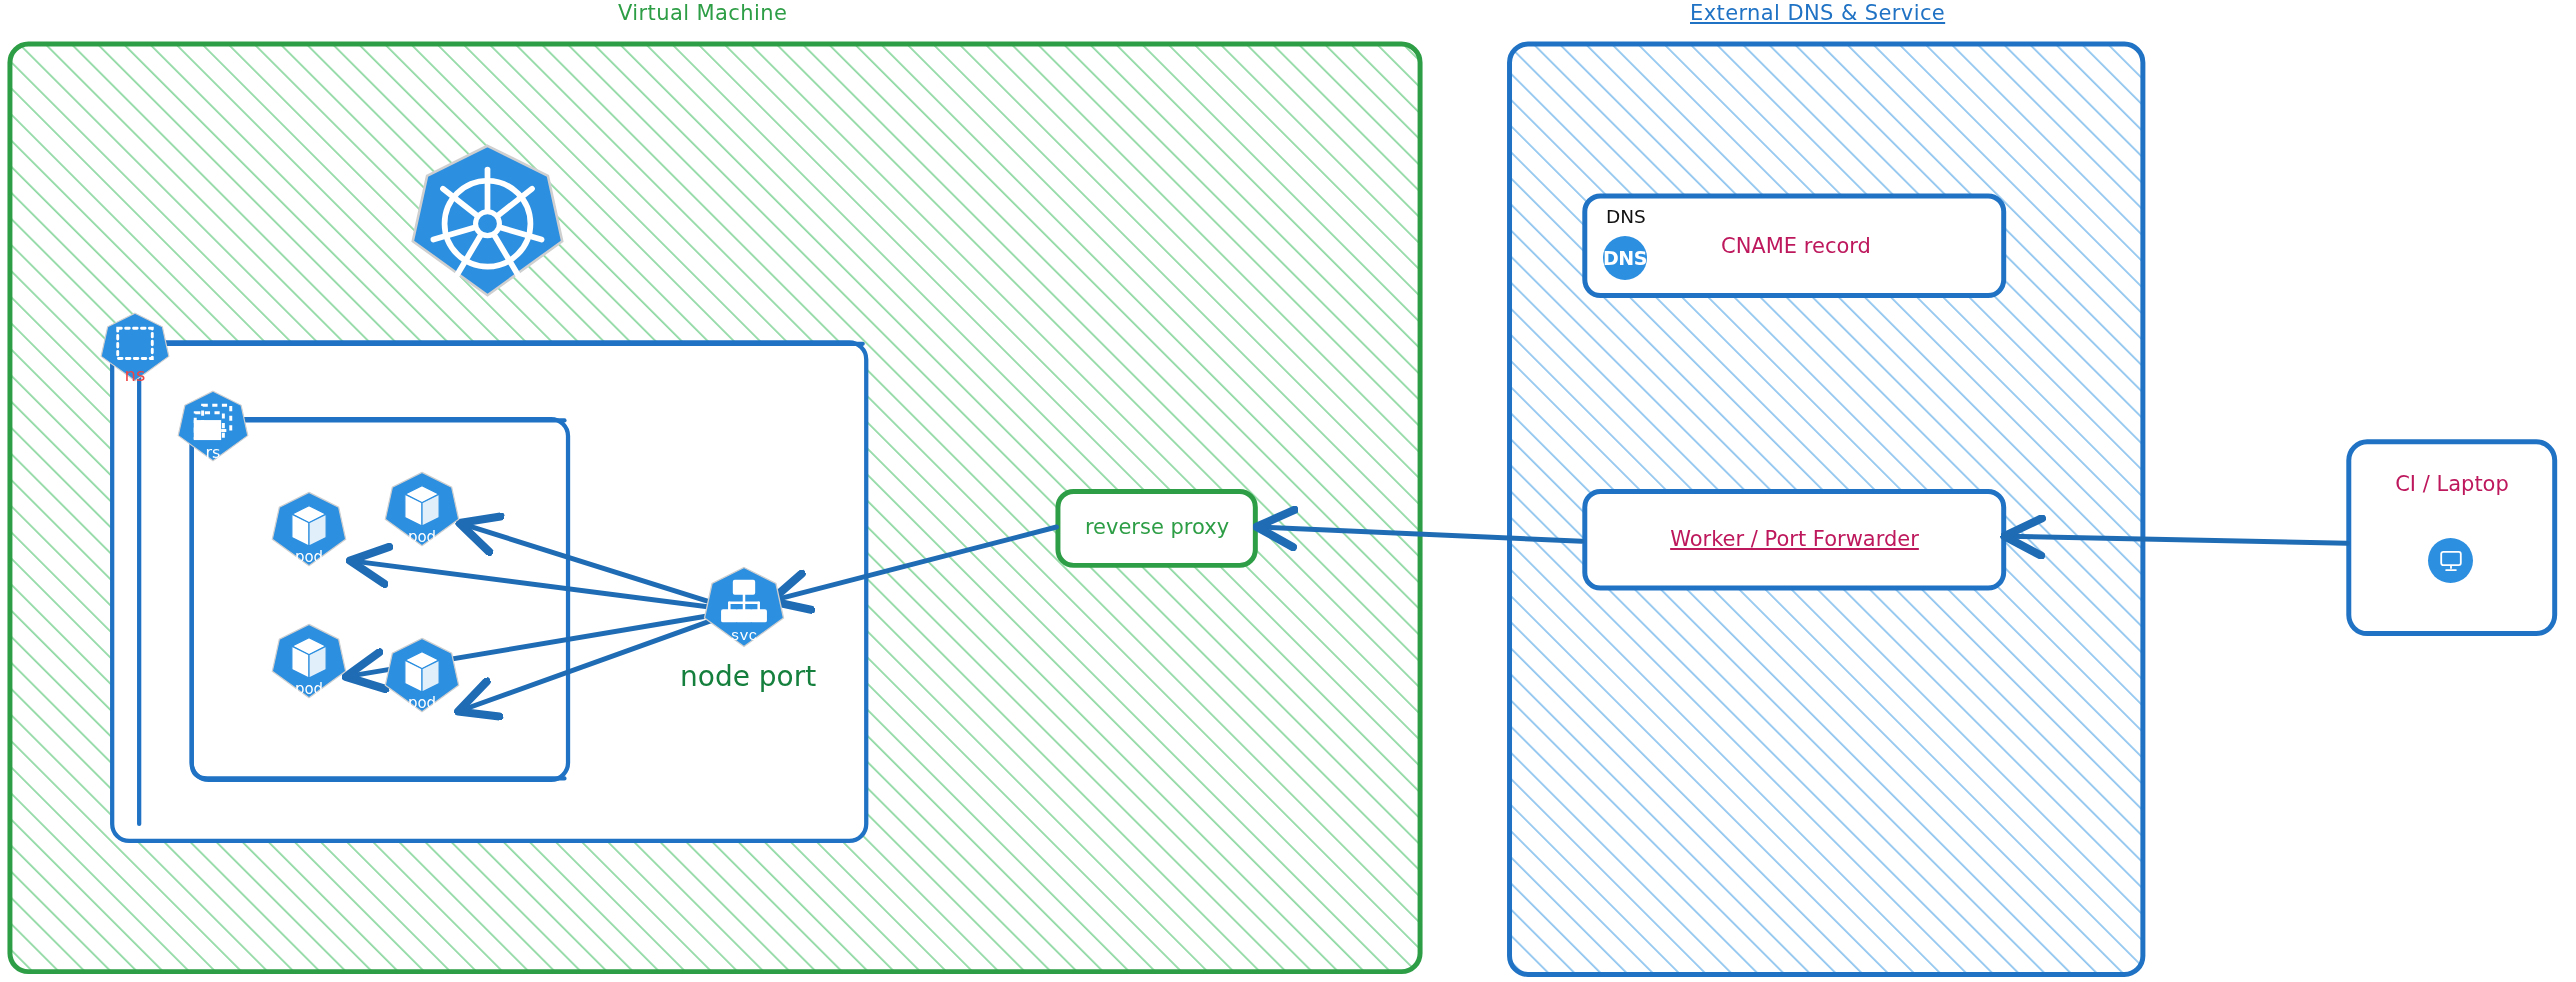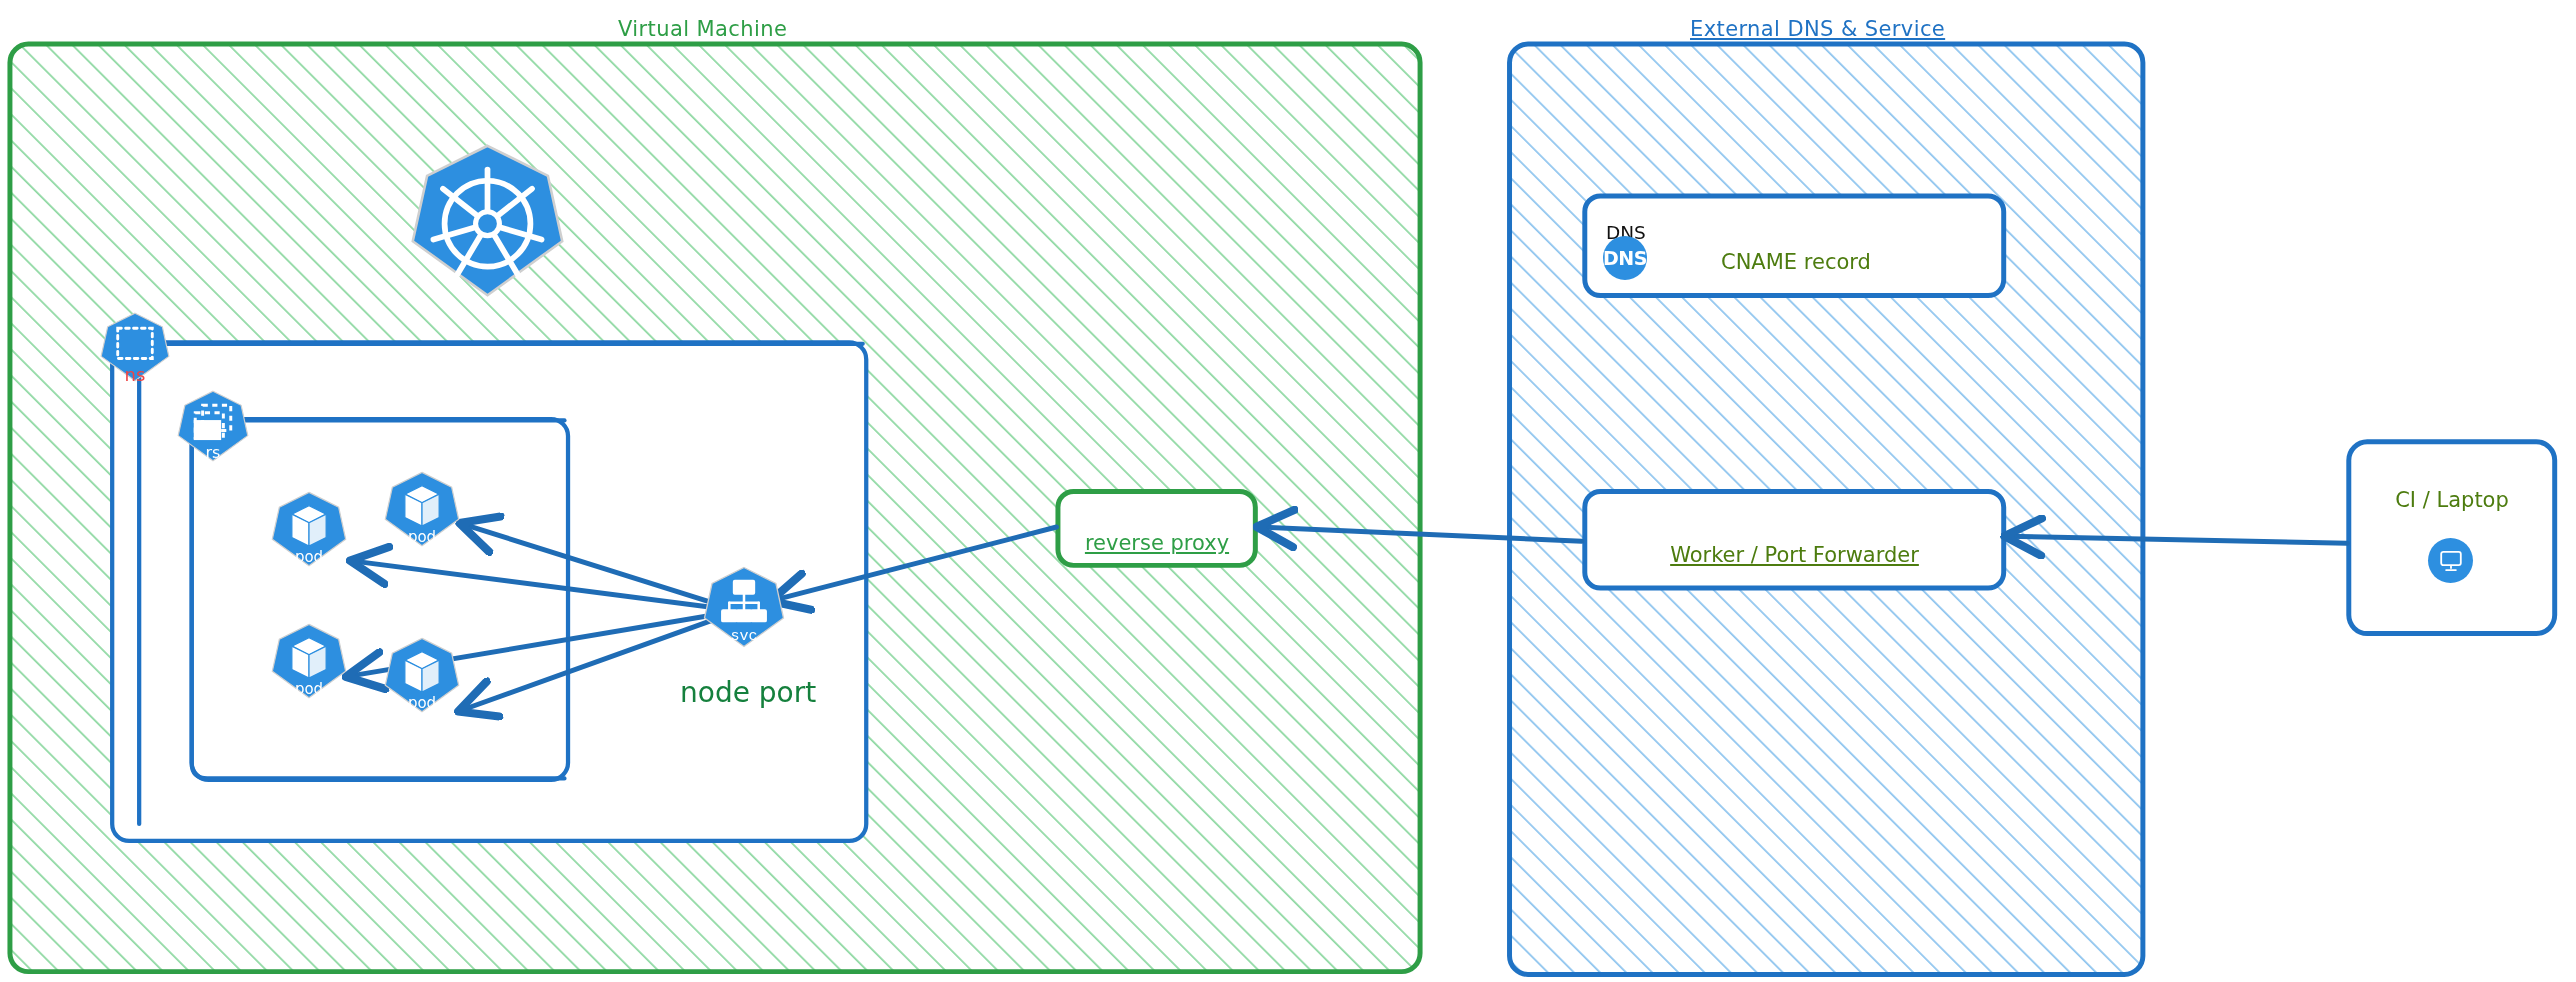--- a/index.html
+++ b/index.html
@@ -1,26 +1,26 @@
 <!DOCTYPE html>
 <html style="font-size:11.4px"><head>
 <meta charset="utf-8">
 <style>
   html,body{margin:0;padding:0;background:#ffffff;}
   body{width:2576px;height:983px;position:relative;overflow:hidden;
        font-family:"DejaVu Sans", sans-serif;}
   .stage{position:absolute;left:0;top:0;width:2576px;height:983px;}
   svg.layer{position:absolute;left:0;top:0;width:2576px;height:983px;overflow:visible;}
-  .hand{font-family:"DejaVu Sans", sans-serif;margin-top:16px;}
+  .hand{font-family:"DejaVu Sans", sans-serif;}
   .panel-title{position:absolute;font-size:21px;letter-spacing:0.4px;white-space:nowrap;}
   .title-green{color:#2e9e46;}
   .title-blue{color:#1f72c4;text-decoration:underline;}
   .boxlabel{position:absolute;white-space:nowrap;font-size:21px;}
   .lbl-green{color:#2e9e46;}
-  .lbl-blue{color:#4d7c0f;}
+  .lbl-blue{color:#be185d;}
   .lbl-black{color:#111111;font-size:18.5px;}
   .iconlabel{position:absolute;white-space:nowrap;font-size:28px;color:#15803d;}
   .k8sicon{position:absolute;}
   .k8sicon svg{display:block;}
   .dnsbadge{position:absolute;border-radius:50%;background:#2d8fe0;
             display:flex;align-items:center;justify-content:center;
             color:#ffffff;font-size:19px;font-weight:600;letter-spacing:-0.4px;}
   .monbadge{position:absolute;border-radius:50%;background:#2d8fe0;
             display:flex;align-items:center;justify-content:center;}
 </style>
@@ -213,21 +213,21 @@
         <line x1="32.5" y1="45" x2="32.5" y2="54"></line>
         <line x1="50" y1="45" x2="50" y2="54"></line>
         <line x1="67.5" y1="45" x2="67.5" y2="54"></line>
       </g>
     </svg>
   </div>
   <div style="position:absolute;left:702px;top:628px;width:84px;text-align:center;
               color:#ffffff;font-size:15px;font-family:Liberation Mono, monospace;">svc</div>
   <div class="iconlabel hand" style="left:680px;top:660px;">node port</div>
 
-  <div class="boxlabel lbl-green hand" style="left:1071px;top:515px;width:172px;text-align:center;text-decoration:underline;">reverse proxy</div>
+  <div class="boxlabel lbl-green hand" style="left:1071px;top:515px;width:172px;text-align:center;">reverse proxy</div>
 
   <div class="boxlabel lbl-black hand" style="left:1606px;top:206px;">DNS</div>
   <div class="dnsbadge" style="left:1603px;top:236px;width:44px;height:44px;">
     <span>DNS</span>
   </div>
   <div class="boxlabel lbl-blue hand" style="left:1721px;top:234px;">CNAME record</div>
 
   <div class="boxlabel lbl-blue hand" style="left:1598px;top:527px;width:393px;text-align:center;text-decoration:underline;">Worker / Port Forwarder</div>
 
   <div class="boxlabel lbl-blue hand" style="left:2349px;top:472px;width:206px;text-align:center;">CI / Laptop</div>

